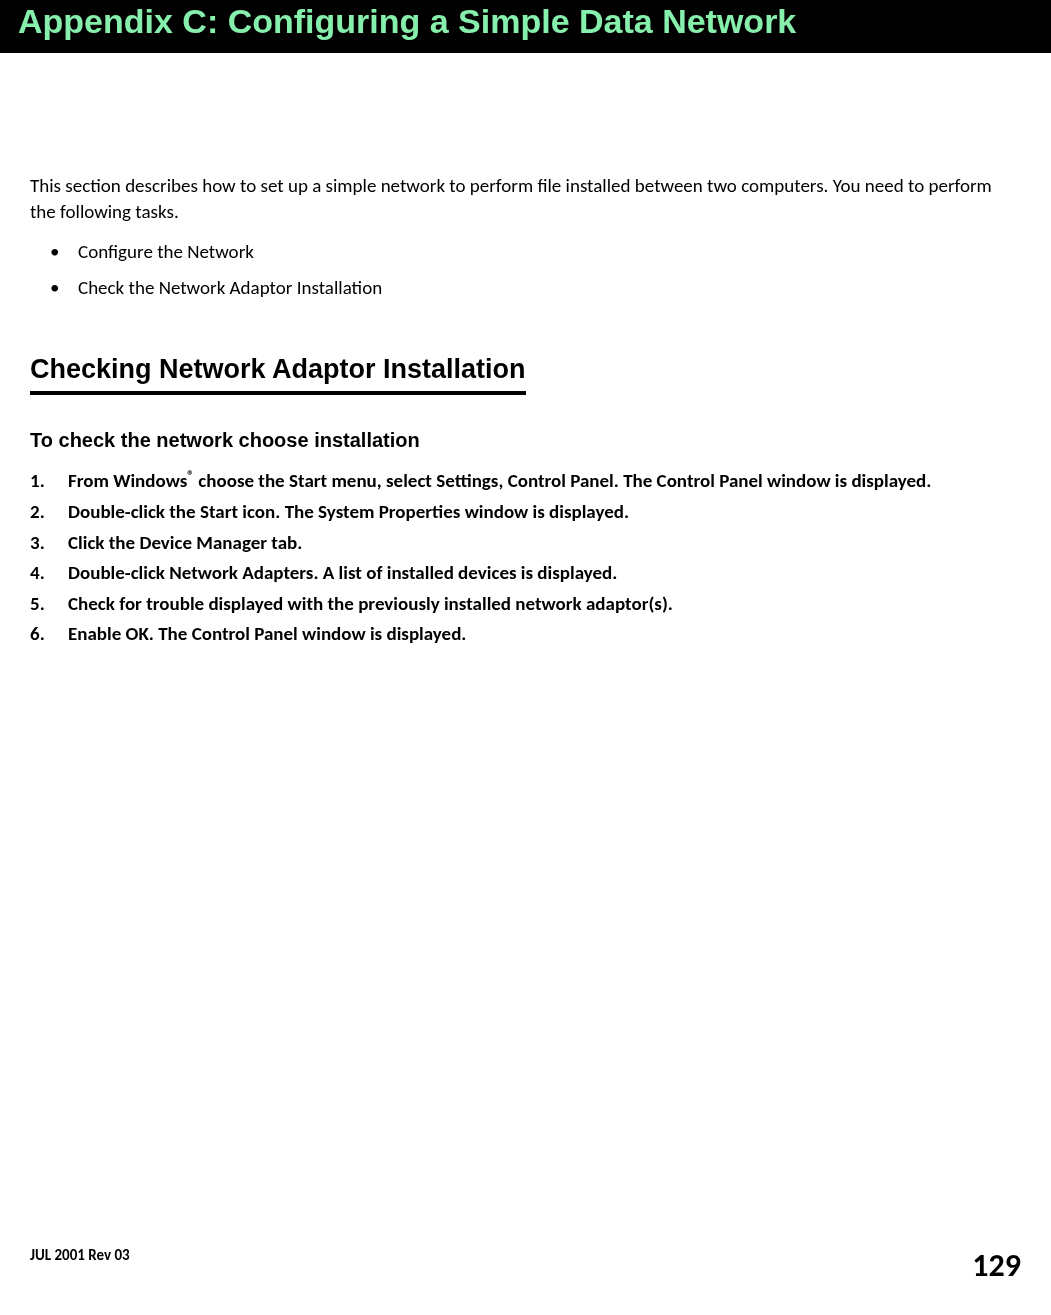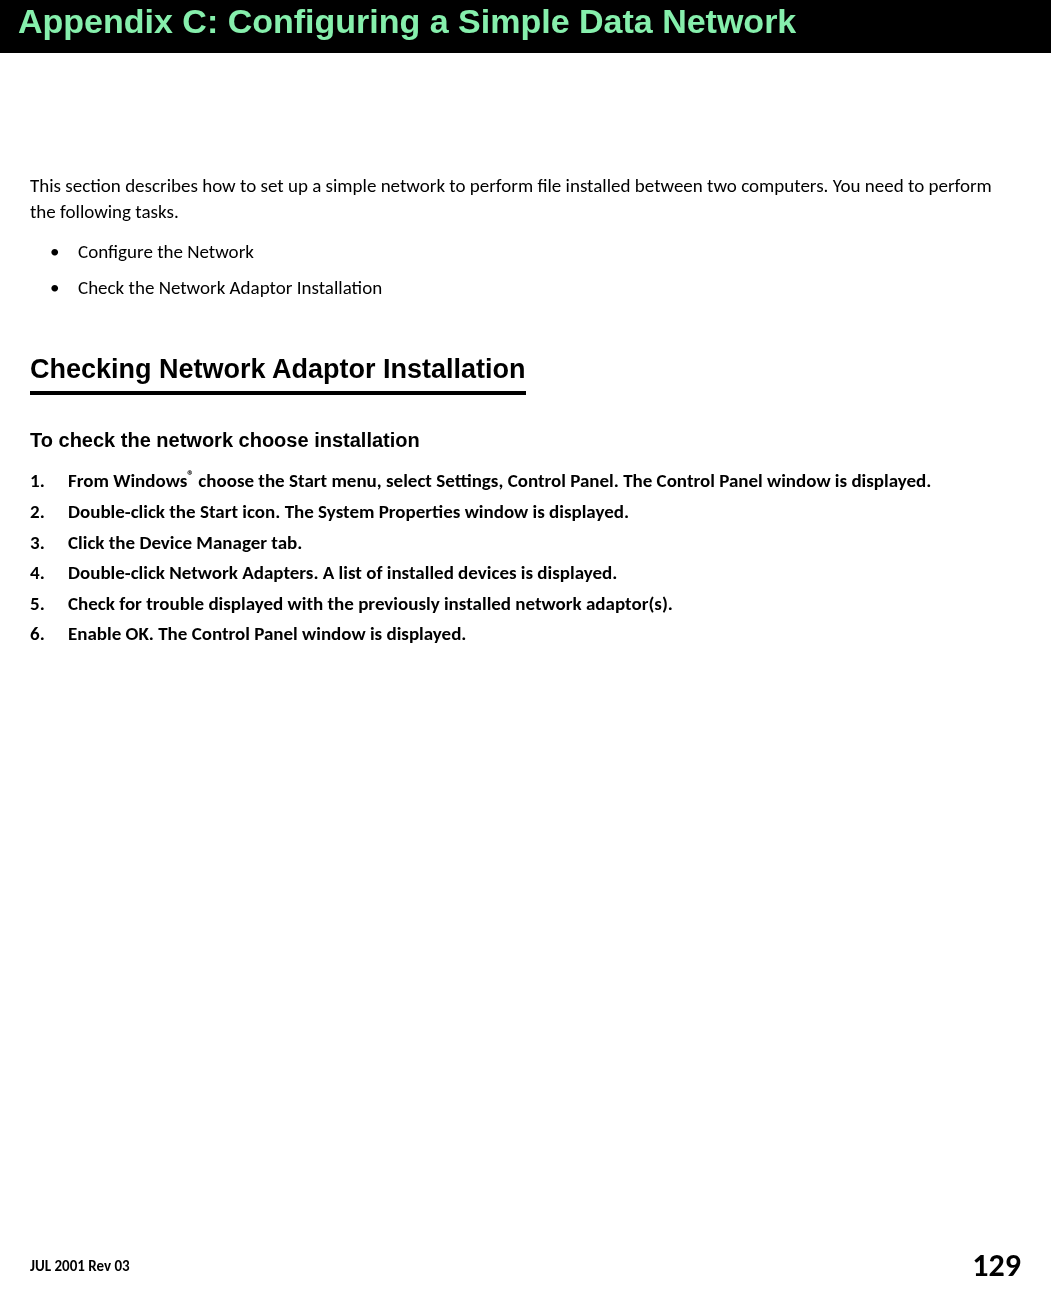--- a/index.html
+++ b/index.html
@@ -91,21 +91,21 @@
       font-size: 0.7em;
       vertical-align: super;
     }
     .footer {
       position: absolute;
       bottom: 30px;
       left: 30px;
       right: 30px;
       display: flex;
       justify-content: space-between;
-      align-items: center;
+      align-items: flex-start;
     }
     .footer-left {
       font-size: 15px;
       font-weight: bold;
     }
     .footer-right {
       font-size: 32px;
       font-weight: bold;
     }
   </style>

